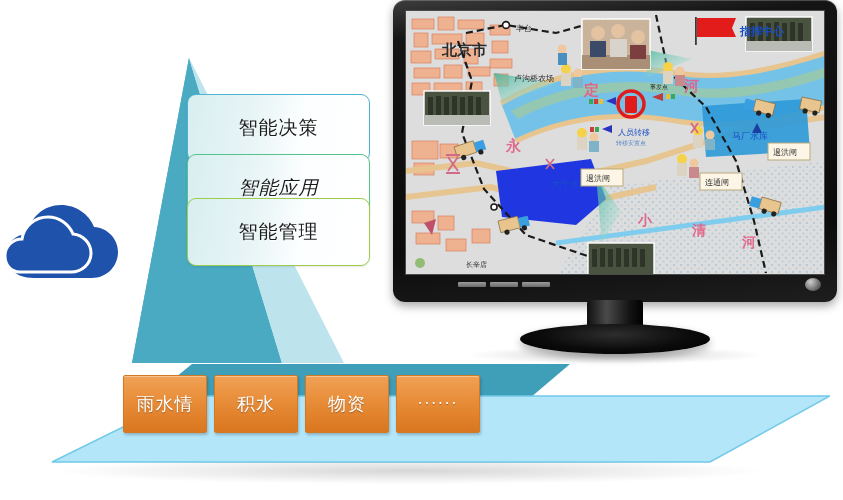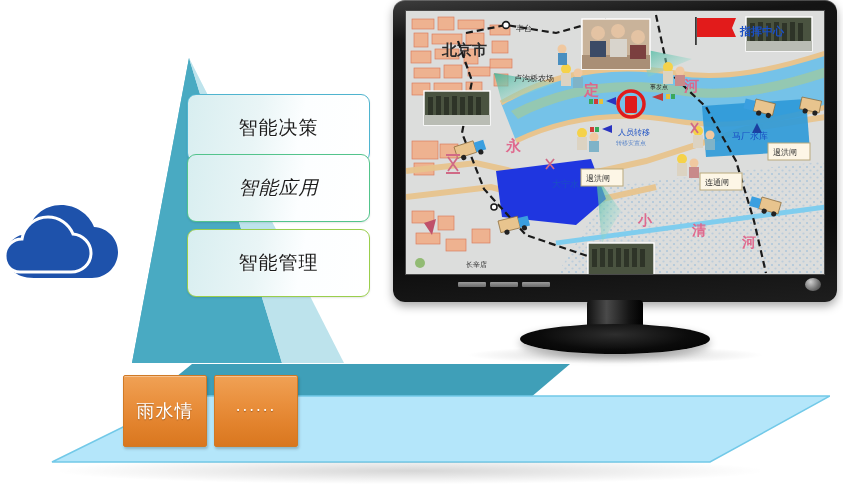--- a/index.html
+++ b/index.html
@@ -28,30 +28,30 @@
     display:flex; align-items:center; justify-content:center;
     box-shadow:0 1px 2px rgba(0,0,0,.10);
   }
   .level span {
     font-size:19px; color:#1c1c1c; letter-spacing:1px;
     font-family:"DejaVu Sans","Liberation Sans",sans-serif;
     font-weight:400; text-shadow:0 1px 0 rgba(255,255,255,.8);
   }
   #lv0 { top:0px;   border-color:#4fb4cf; }
   #lv1 { top:60px;  border-color:#53c48c;font-style:italic; }
-  #lv2 { top:135px; border-color:#9ace4c; }
+  #lv2 { top:104px; border-color:#9ace4c; }
   #lv3 { top:180px; border-color:#e69a52; }
 
   
   .base { position:absolute; left:10px; top:364px; width:820px; height:105px; }
   .base svg { width:100%; height:100%; display:block; }
 
   .tiles { position:absolute; left:123px; top:375px; display:flex; gap:7px; }
   .tile {
-    width:84px; height:72px; border-radius:2px;
+    width:84px; height:58px; border-radius:2px;
     background:linear-gradient(180deg,#f0a155 0%,#e98f3c 40%,#e2822c 70%,#d9771f 100%);
     border:1px solid #d07a26;
     display:flex; align-items:center; justify-content:center;
     box-shadow:1px 2px 3px rgba(0,0,0,.22), inset 0 1px 0 rgba(255,255,255,.35);
   }
   .tile span {
     color:#ffffff; font-size:18px; letter-spacing:1px;
     font-family:"DejaVu Sans","Liberation Sans",sans-serif;
     text-shadow:0 1px 1px rgba(0,0,0,.3);
   }
@@ -150,20 +150,26 @@
   <div class="base">
     <svg viewBox="0 0 820 105" xmlns="http://www.w3.org/2000/svg">
       <polygon points="182,0 560,0 520,34 140,34" fill="#3f9fb8"></polygon>
       <polygon points="176,32 820,32 700,98 42,98" fill="#b4e6fa" stroke="#72c9e8" stroke-width="1.5"></polygon>
     </svg>
   </div>
 
   <div class="tiles">
     <div class="tile">
       <span>雨水情</span>
+    </div>
+    <div class="tile">
+      <span>积水</span>
+    </div>
+    <div class="tile">
+      <span>物资</span>
     </div>
     <div class="tile dots">
       <span>······</span>
     </div>
   </div>
 
   <div class="floor-shadow"></div>
 
   <div class="monitor">
     <div class="mon-body">

